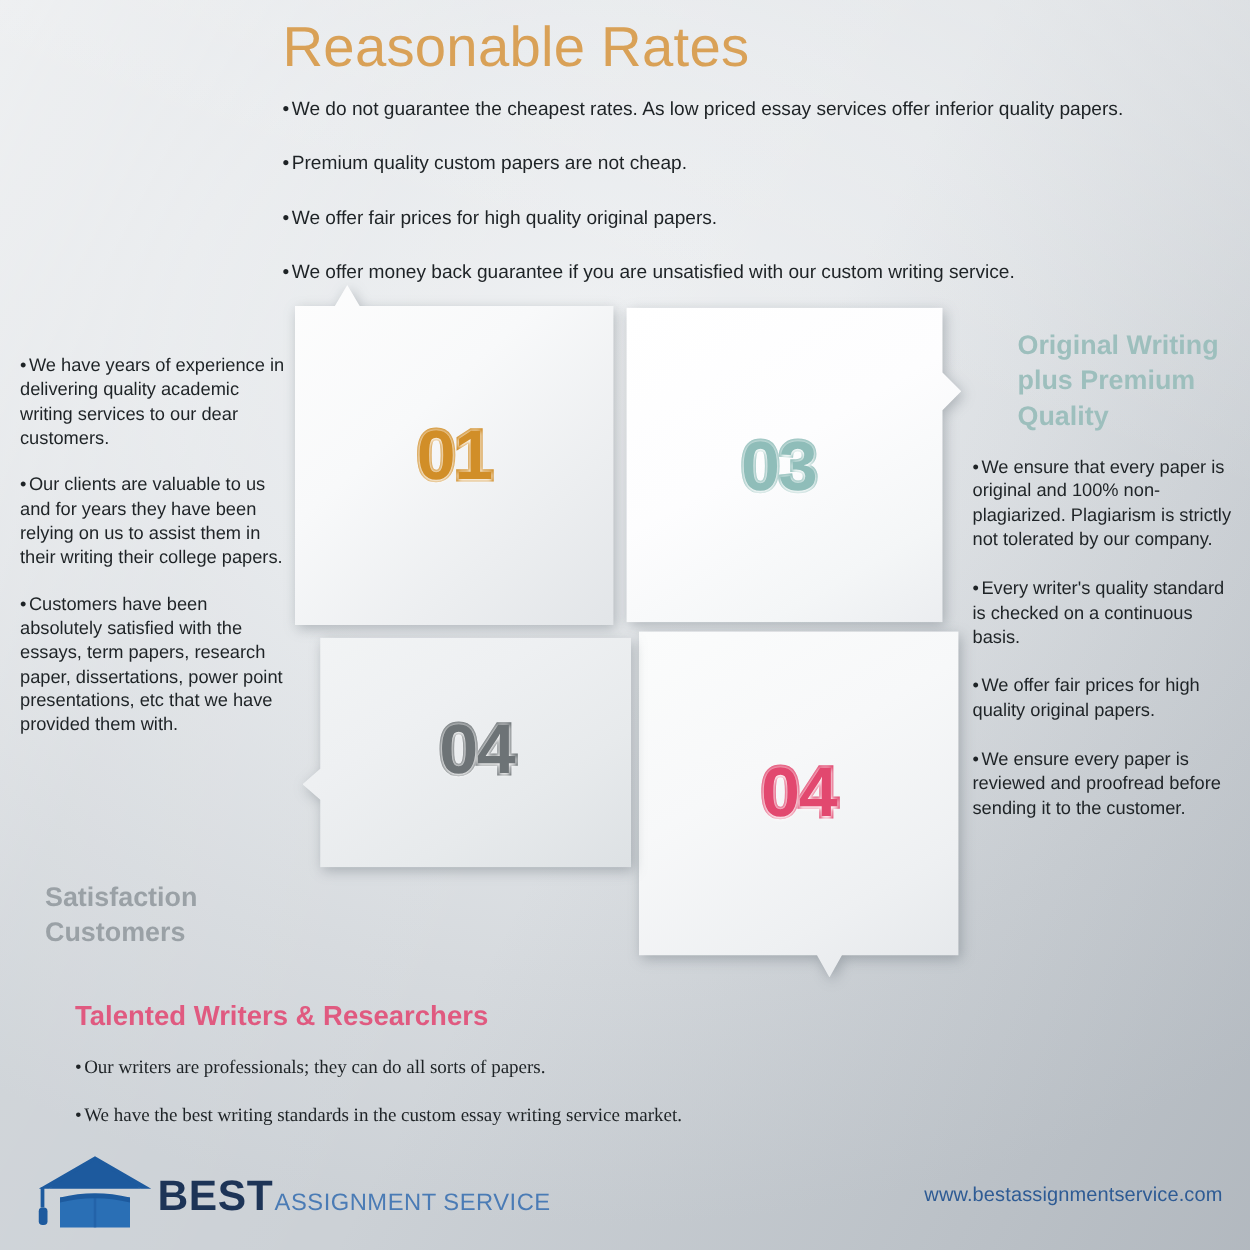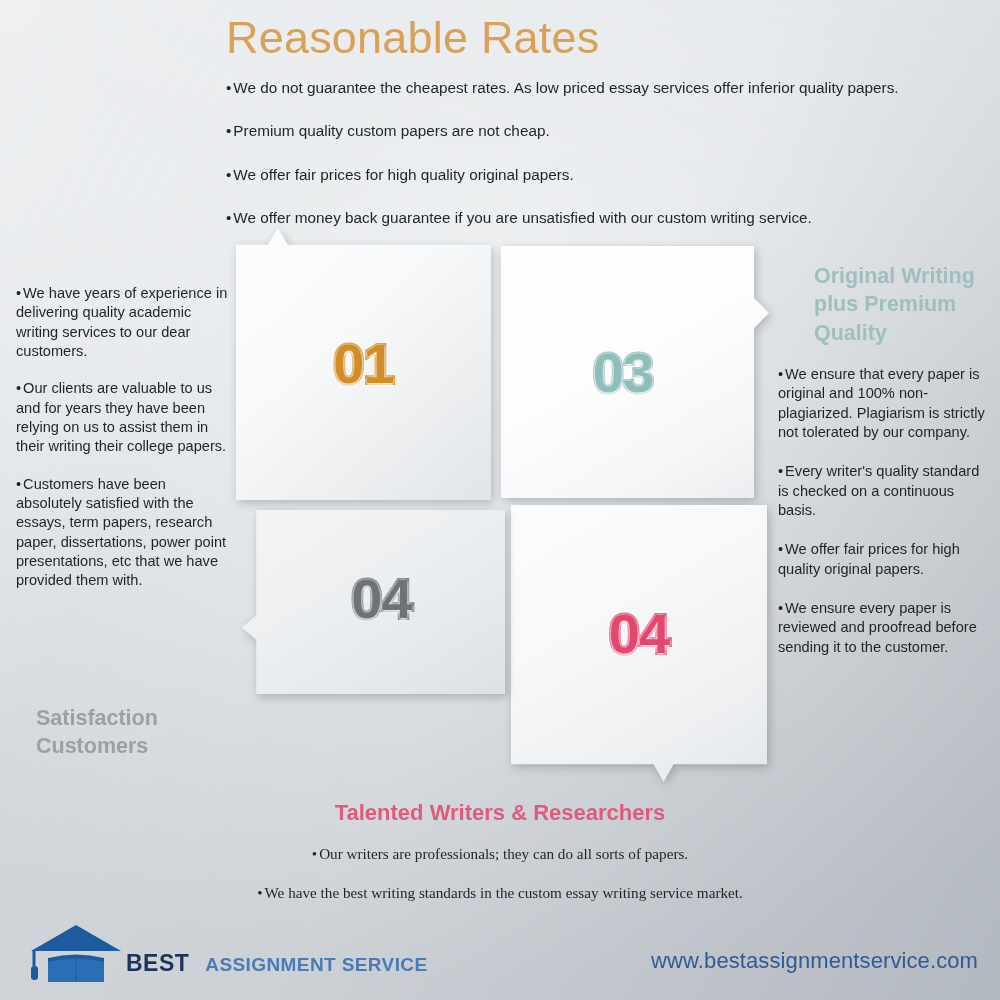--- a/index.html
+++ b/index.html
@@ -100,21 +100,21 @@
     z-index: 6;
   }
   .satisfaction-wrap .label-heading { margin: 0; }
 
   
   .bottom-block {
     position: absolute;
     left: 60px;
     top: 798px;
     width: 880px;
-    text-align: center;
+    text-align: left;
     z-index: 6;
   }
   .bottom-block .label-heading {
     font-size: 22px;
     margin: 0 0 17px 0;
   }
   .bottom-block .bullet {
     font-size: 15.2px;
     margin: 10px 0 19px 0;
     font-family: Liberation Serif, serif;
@@ -203,38 +203,38 @@
     height: 66px;
   }
   .cap-icon { width: 92px; height: 62px; flex: 0 0 auto; }
   .logo-text {
     display: flex;
     align-items: baseline;
     margin-left: 4px;
     padding-bottom: 7px;
   }
   .logo-best {
-    font-size: 23px;
+    font-size: 34px;
     font-weight: bold;
     color: #1d3457;
     letter-spacing: .5px;
   }
   .logo-sub {
     font-size: 19px;
-    font-weight: bold;
+    font-weight: normal;
     color: #4a7bb5;
     letter-spacing: .4px;
-    margin-left: 16px;
+    margin-left: 1px;
     text-align: right;
   }
   .site-url {
     position: absolute;
     right: 22px;
     top: 36px;
-    font-size: 22px;
+    font-size: 16px;
     color: #2e5b94;
     letter-spacing: .1px;
   }
 </style>
 </head>
 <body>
 
 <div id="poster">
 
   <div class="top-block">

